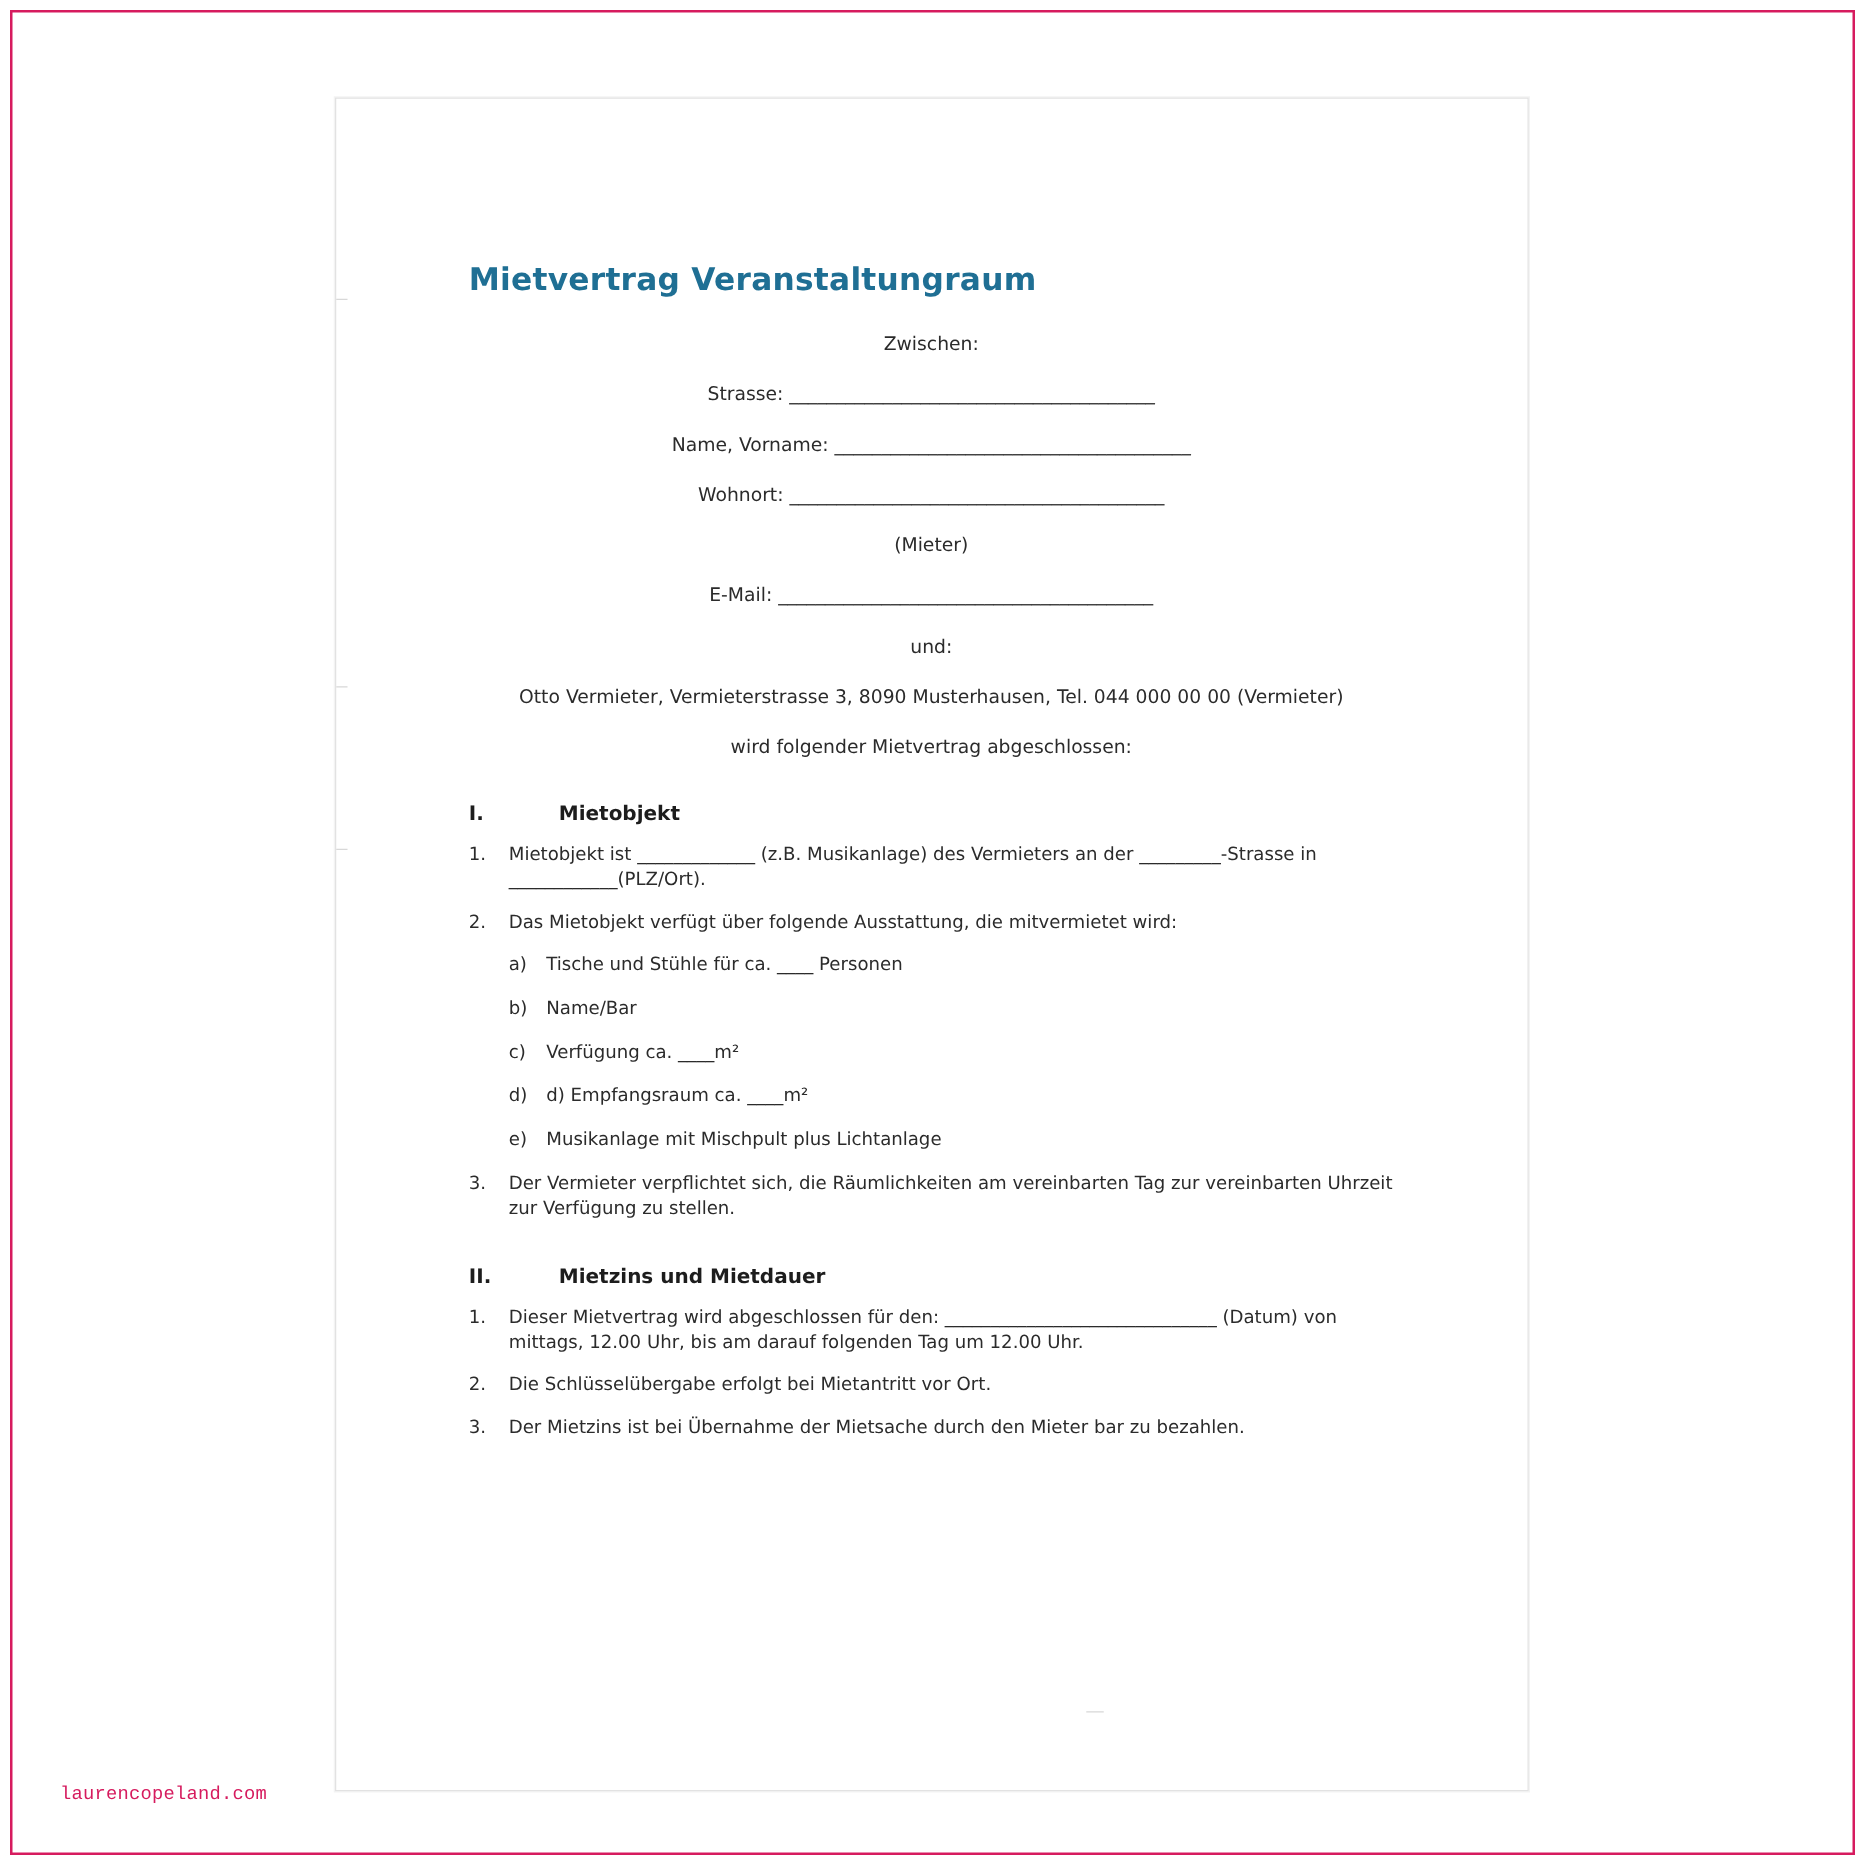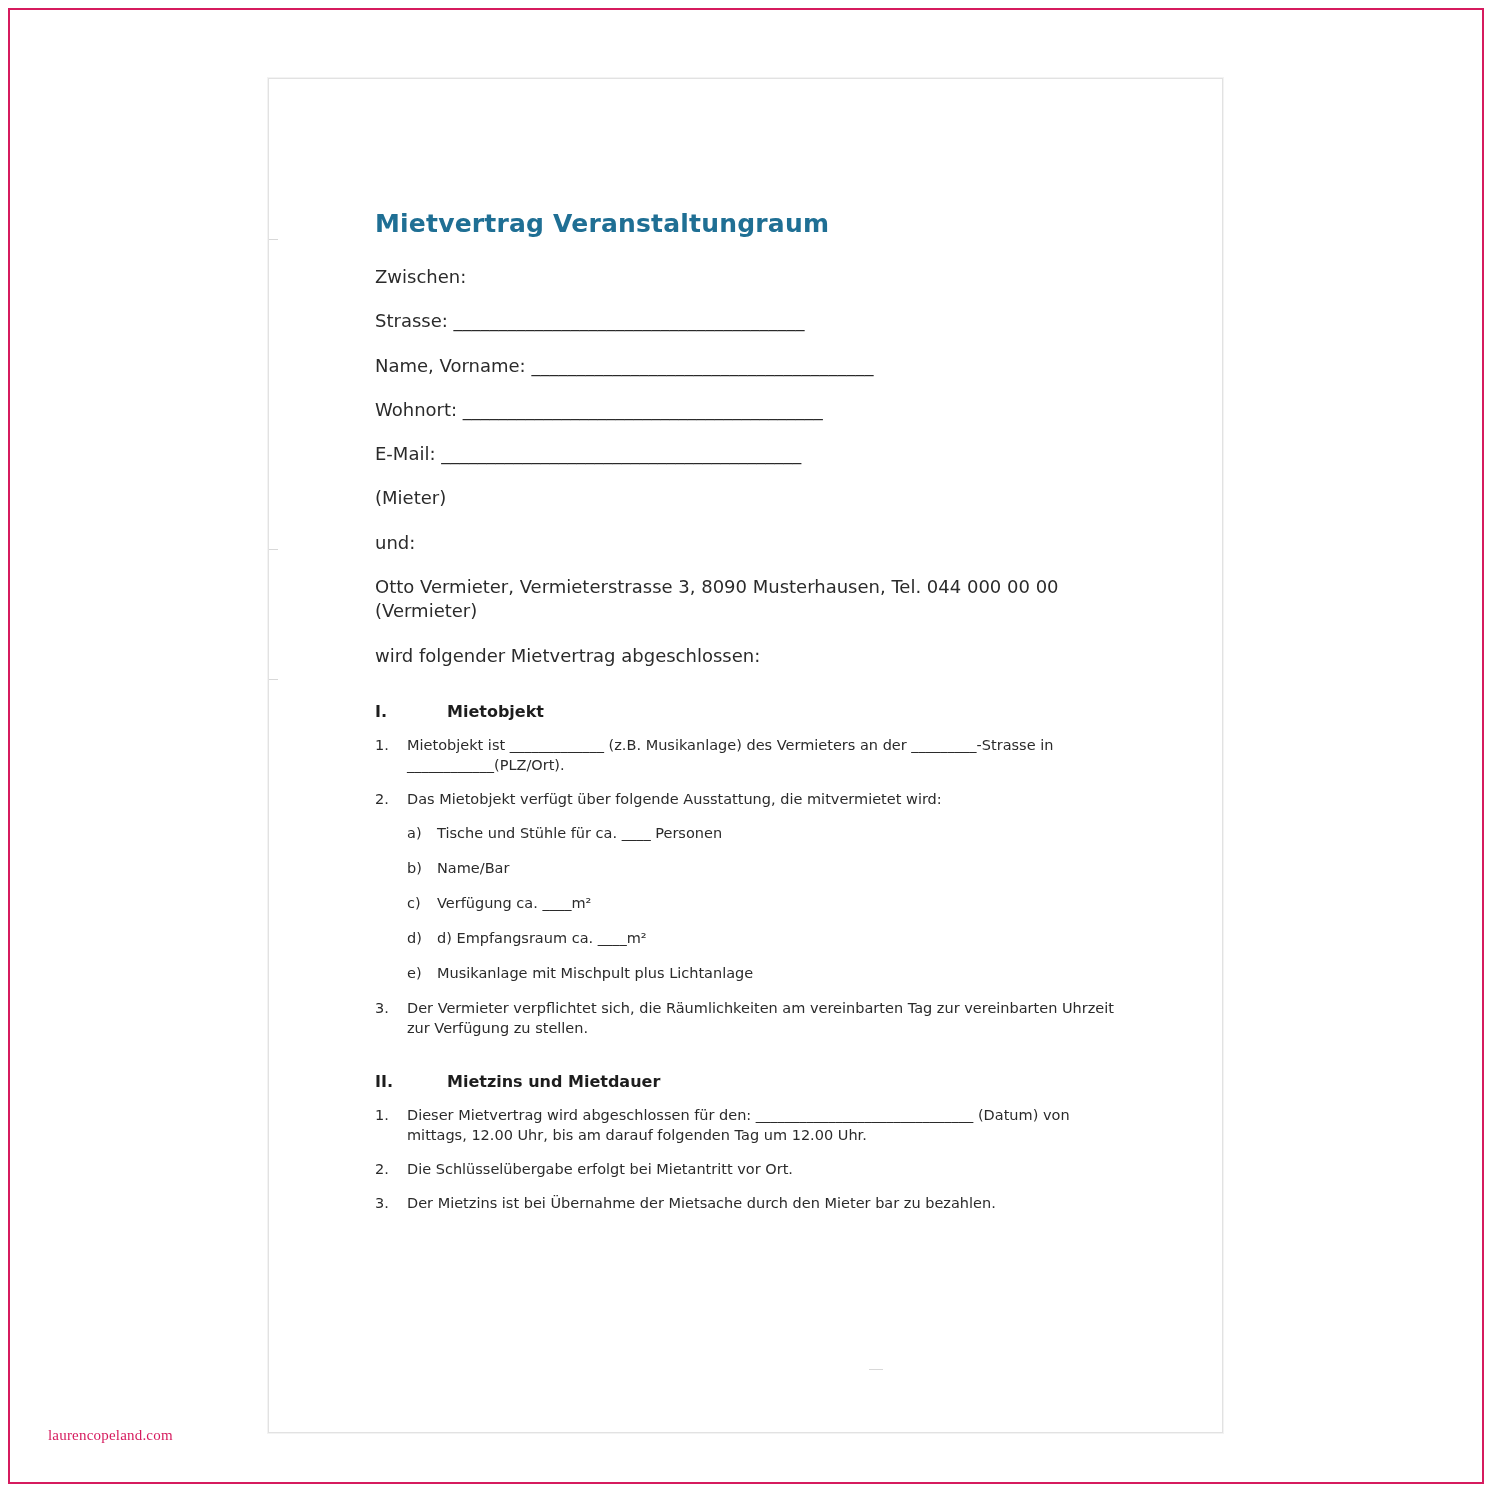--- a/index.html
+++ b/index.html
@@ -54,24 +54,25 @@
   }
   .doc-title {
     color: #1f6f94;
     font-size: 25px;
     font-weight: bold;
     letter-spacing: 0.2px;
     margin: 0 0 26px 0;
     line-height: 1.2;
   }
   .para {
-    font-size: 18px;
+    font-size: 15px;
     color: #2b2b2b;
     line-height: 1.35;
     margin: 0 0 20px 0;
+    text-align: center;
   }
   .section-head {
     font-size: 16px;
     font-weight: bold;
     color: #1d1d1d;
     margin: 34px 0 14px 0;
     display: flex;
   }
   .section-head .numeral {
     width: 72px;
@@ -105,21 +106,21 @@
   .sub-item .marker {
     width: 30px;
     flex: 0 0 30px;
   }
   .watermark {
     position: absolute;
     left: 38px;
     bottom: 38px;
     font-size: 15px;
     color: #d61b5e;
-    font-family: Liberation Serif, serif;
+    font-family: Liberation Mono, monospace;
     letter-spacing: 0.2px;
   }
 </style>
 </head>
 <body>
 
 <div class="page-frame">
 
   <div class="doc-sheet">
 
@@ -129,22 +130,22 @@
     <div class="margin-tick" style="top:1290px;left:600px;width:14px;"></div>
 
     <div class="doc-inner">
 
       <h1 class="doc-title">Mietvertrag Veranstaltungraum</h1>
 
       <p class="para">Zwischen:</p>
       <p class="para">Strasse: _______________________________________</p>
       <p class="para">Name, Vorname: ______________________________________</p>
       <p class="para">Wohnort: ________________________________________</p>
+      <p class="para">(Mieter)</p>
       <p class="para">E-Mail: ________________________________________</p>
-      <p class="para">(Mieter)</p>
       <p class="para">und:</p>
       <p class="para">Otto Vermieter, Vermieterstrasse 3, 8090 Musterhausen, Tel. 044 000 00 00 (Vermieter)</p>
       <p class="para">wird folgender Mietvertrag abgeschlossen:</p>
 
       <div class="section-head">
         <span class="numeral">I.</span>
         <span>Mietobjekt</span>
       </div>
 
       <div class="num-item">

